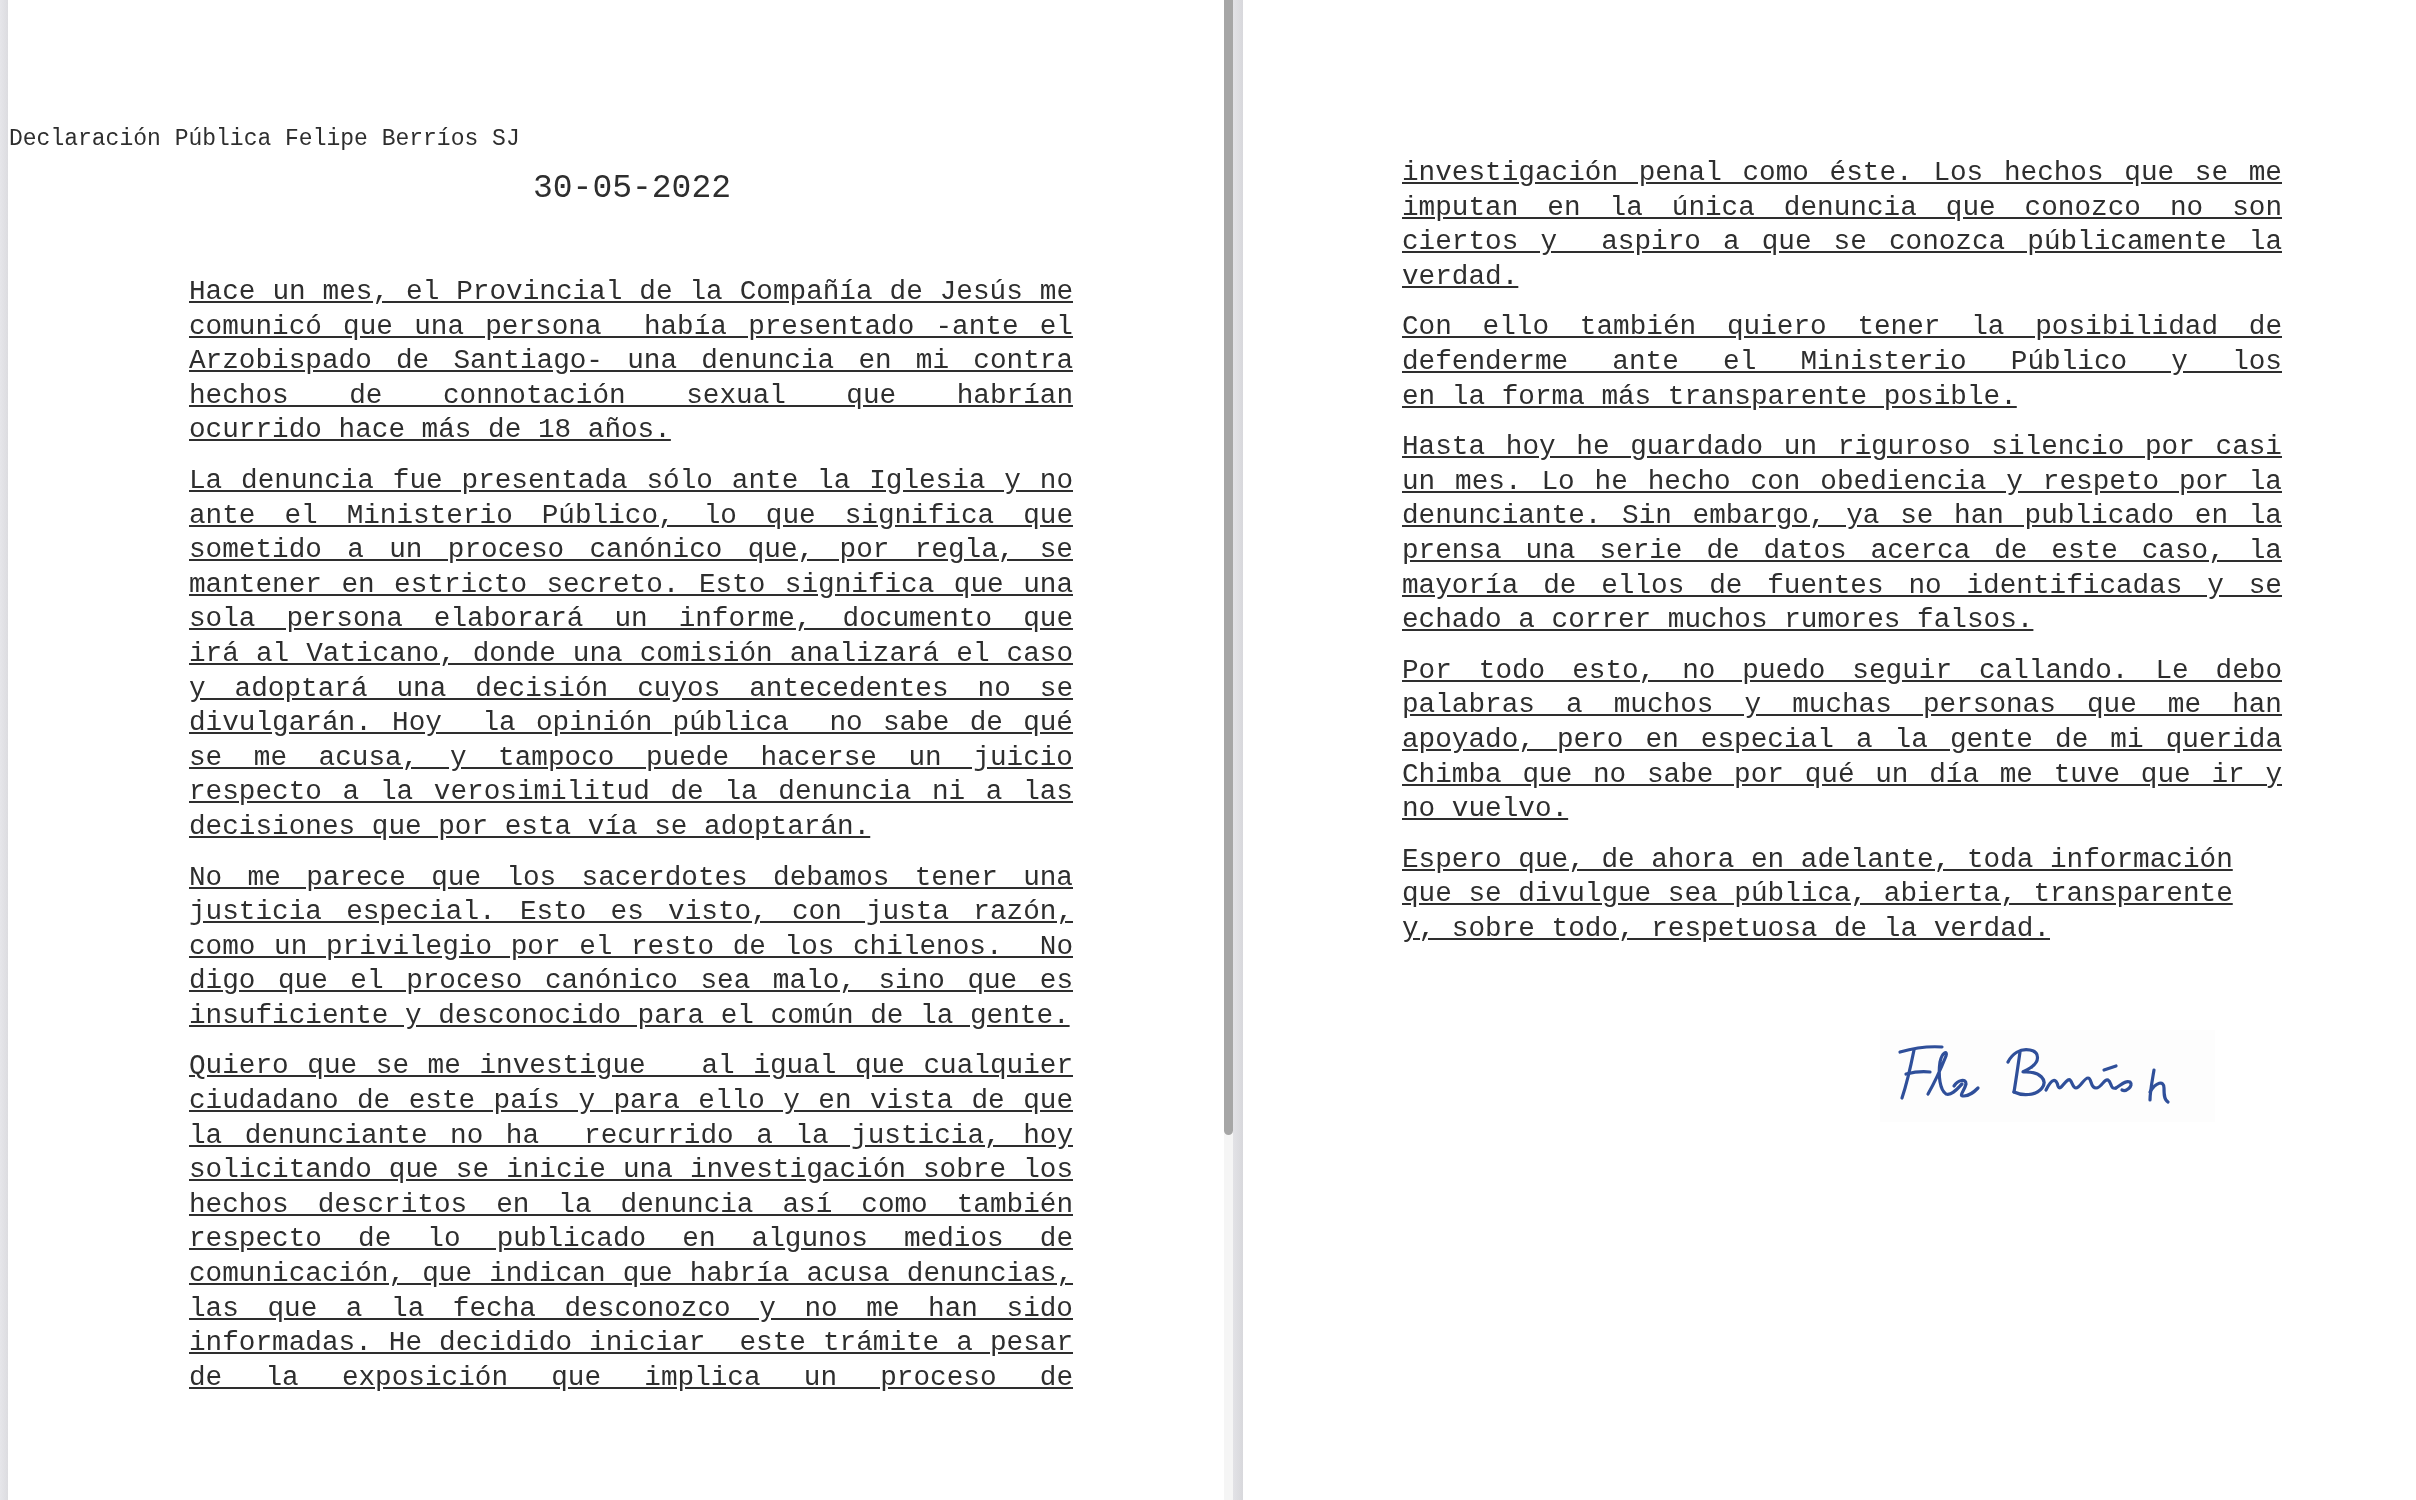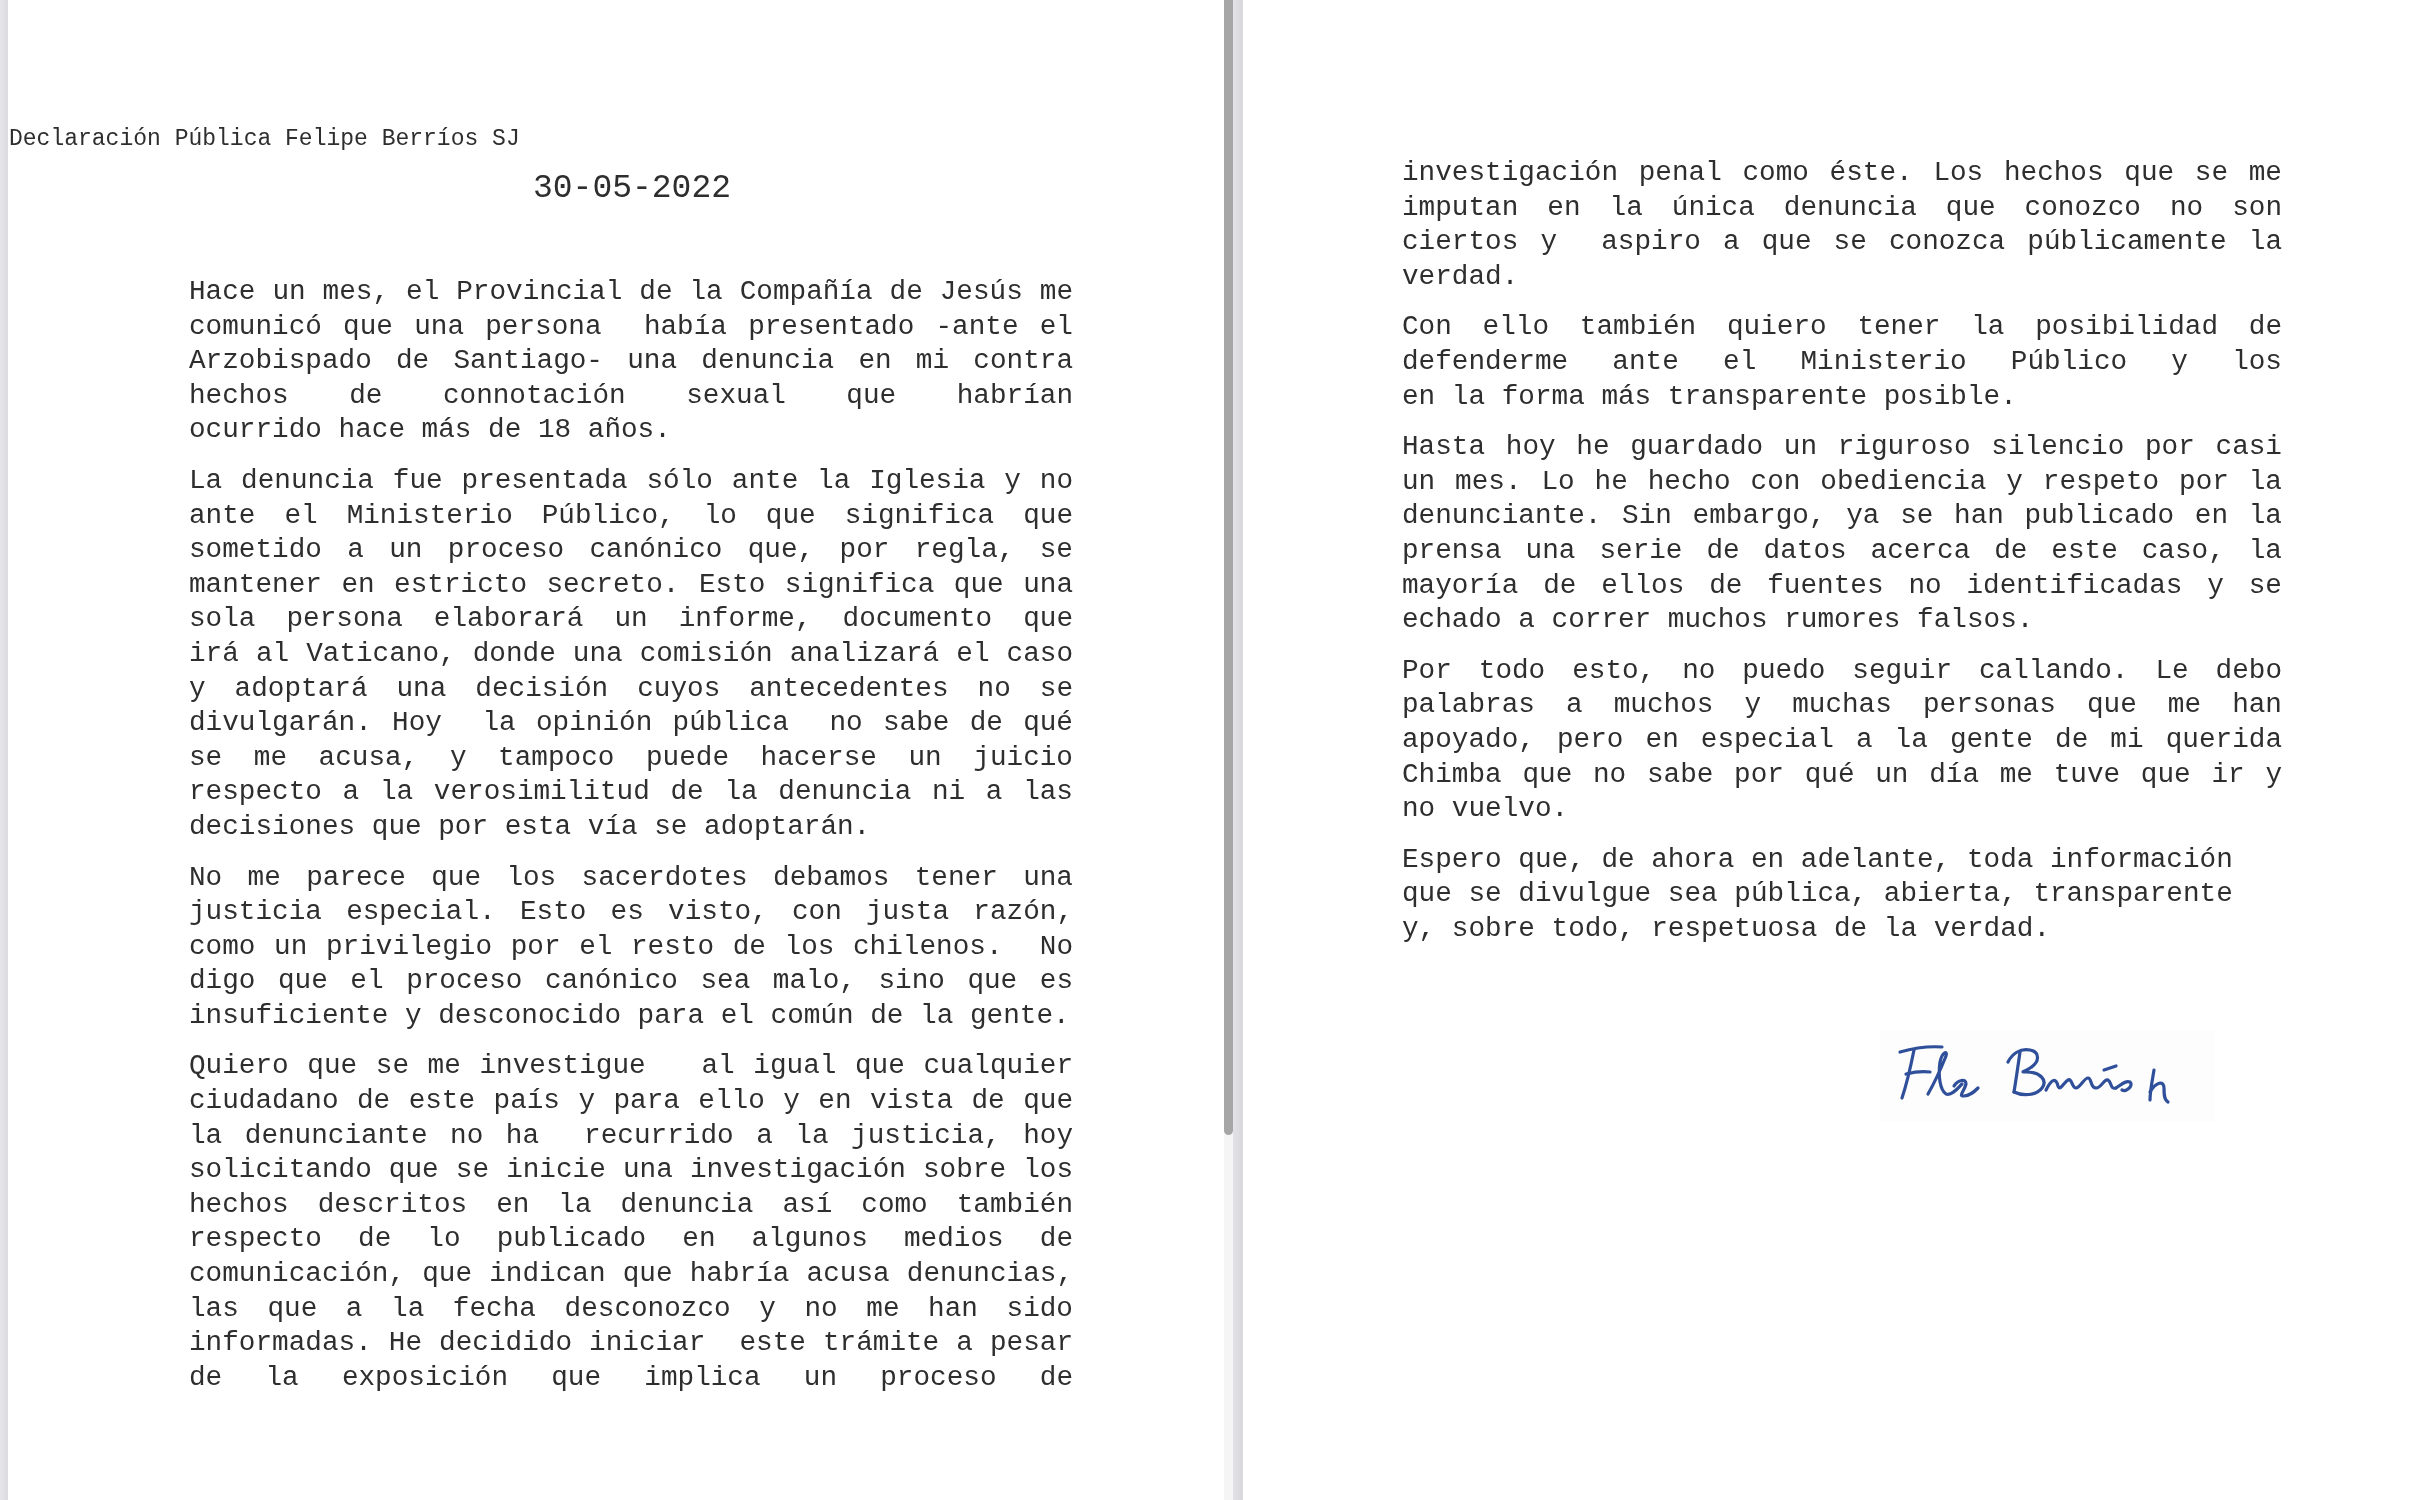--- a/index.html
+++ b/index.html
@@ -78,21 +78,21 @@
 
   .column {
     position: absolute;
     font-size: 27.7px;
     line-height: 34.6px;
     color: #2e2e2e;
   }
   .col-left { left: 180px; top: 275px; width: 884px; }
   .col-right { left: 1402px; top: 156px; width: 880px; }
 
-  .para { margin: 0 0 16px 0; }
+  .para { margin: 0 0 16px 0; text-decoration: underline; }
   .line {
     display: block;
     white-space: pre-wrap;
     text-align: justify;
     text-align-last: justify;
     height: 34.6px;
     overflow: hidden;
   }
   .line.last {
     text-align: right;

